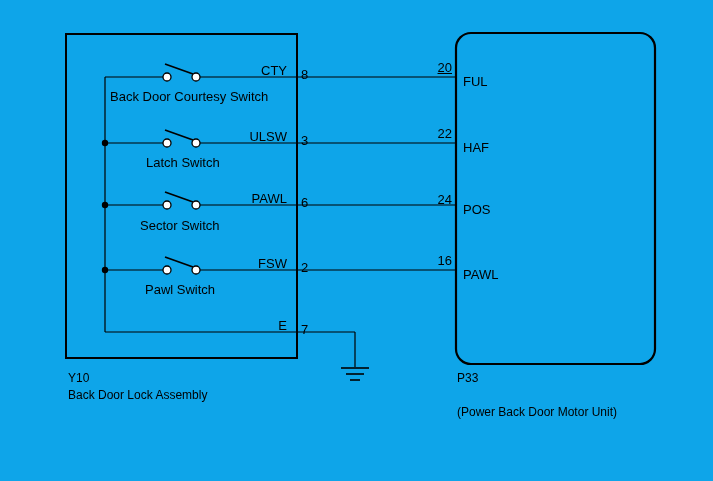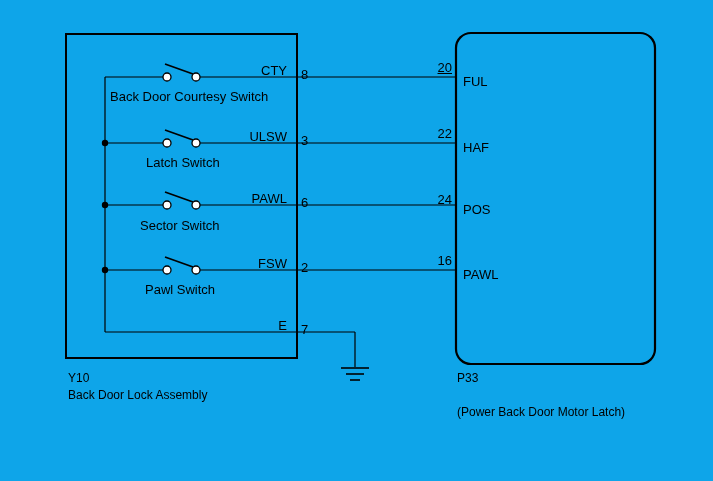--- a/index.html
+++ b/index.html
@@ -123,15 +123,15 @@
   <div class="txt txt-right" style="left:406px; top:192px; width:46px;">24</div>
   <div class="txt" style="left:463px; top:202px;">POS</div>
 
   <div class="txt txt-right" style="left:406px; top:253px; width:46px;">16</div>
   <div class="txt" style="left:463px; top:267px;">PAWL</div>
 
   <div class="caption" style="left:68px; top:370px;">Y10</div>
   <div class="caption" style="left:68px; top:387px;">Back Door Lock Assembly</div>
 
   <div class="caption" style="left:457px; top:370px;">P33</div>
-  <div class="caption" style="left:457px; top:404px;">(Power Back Door Motor Latch)</div>
+  <div class="caption" style="left:457px; top:404px;">(Power Back Door Motor Unit)</div>
 
 </div>
 
 </body></html>

